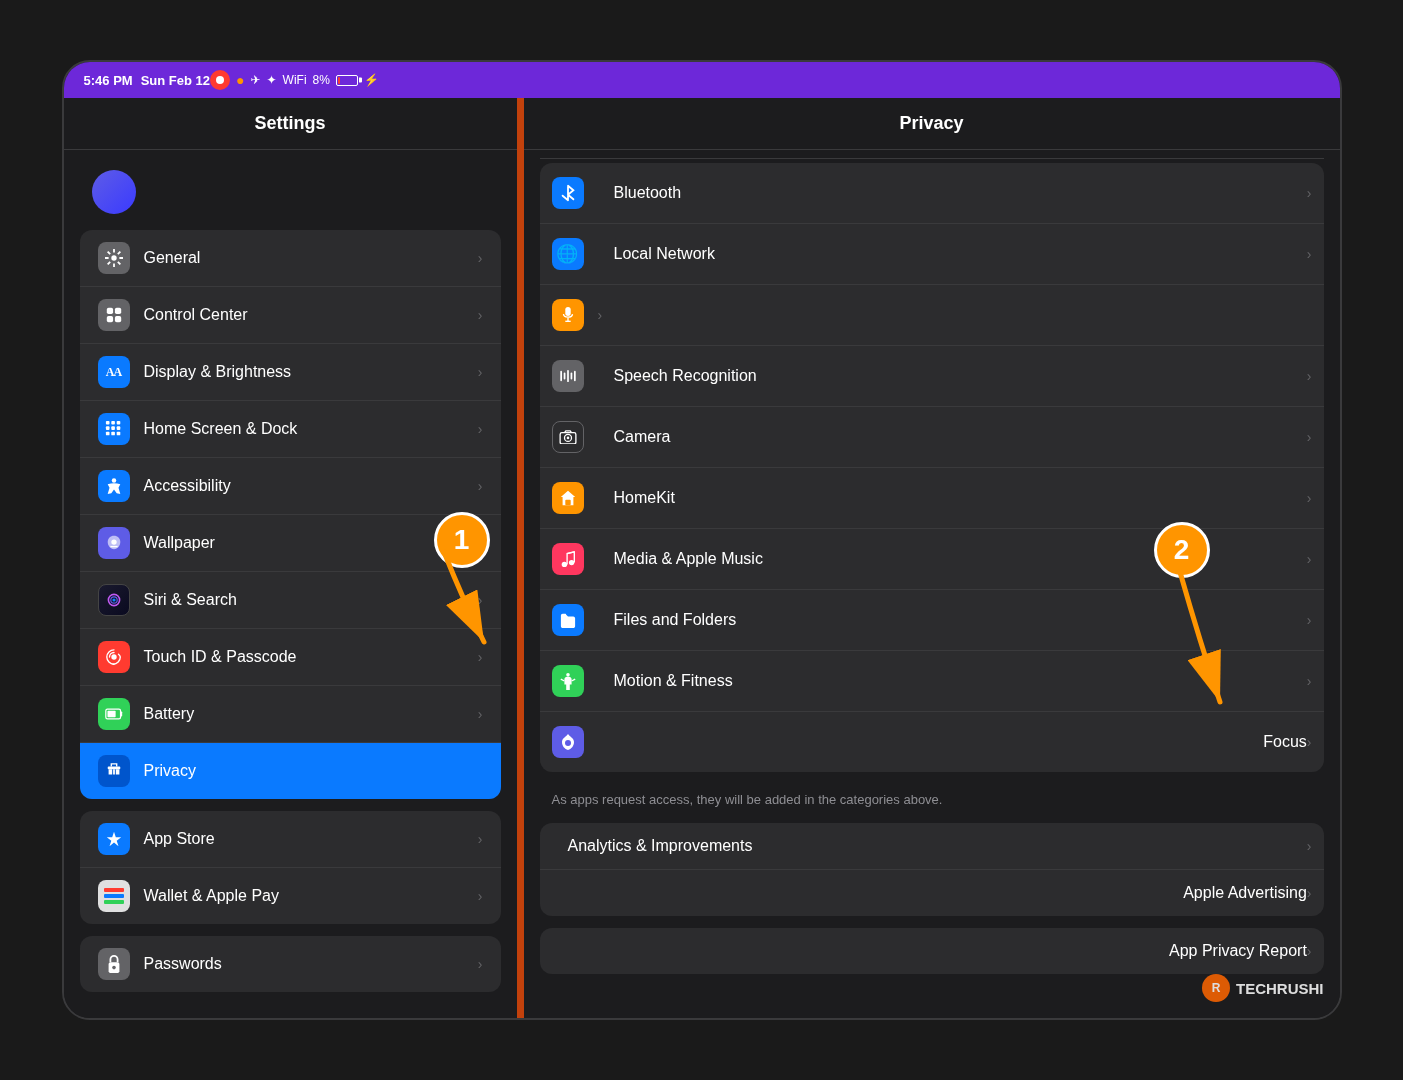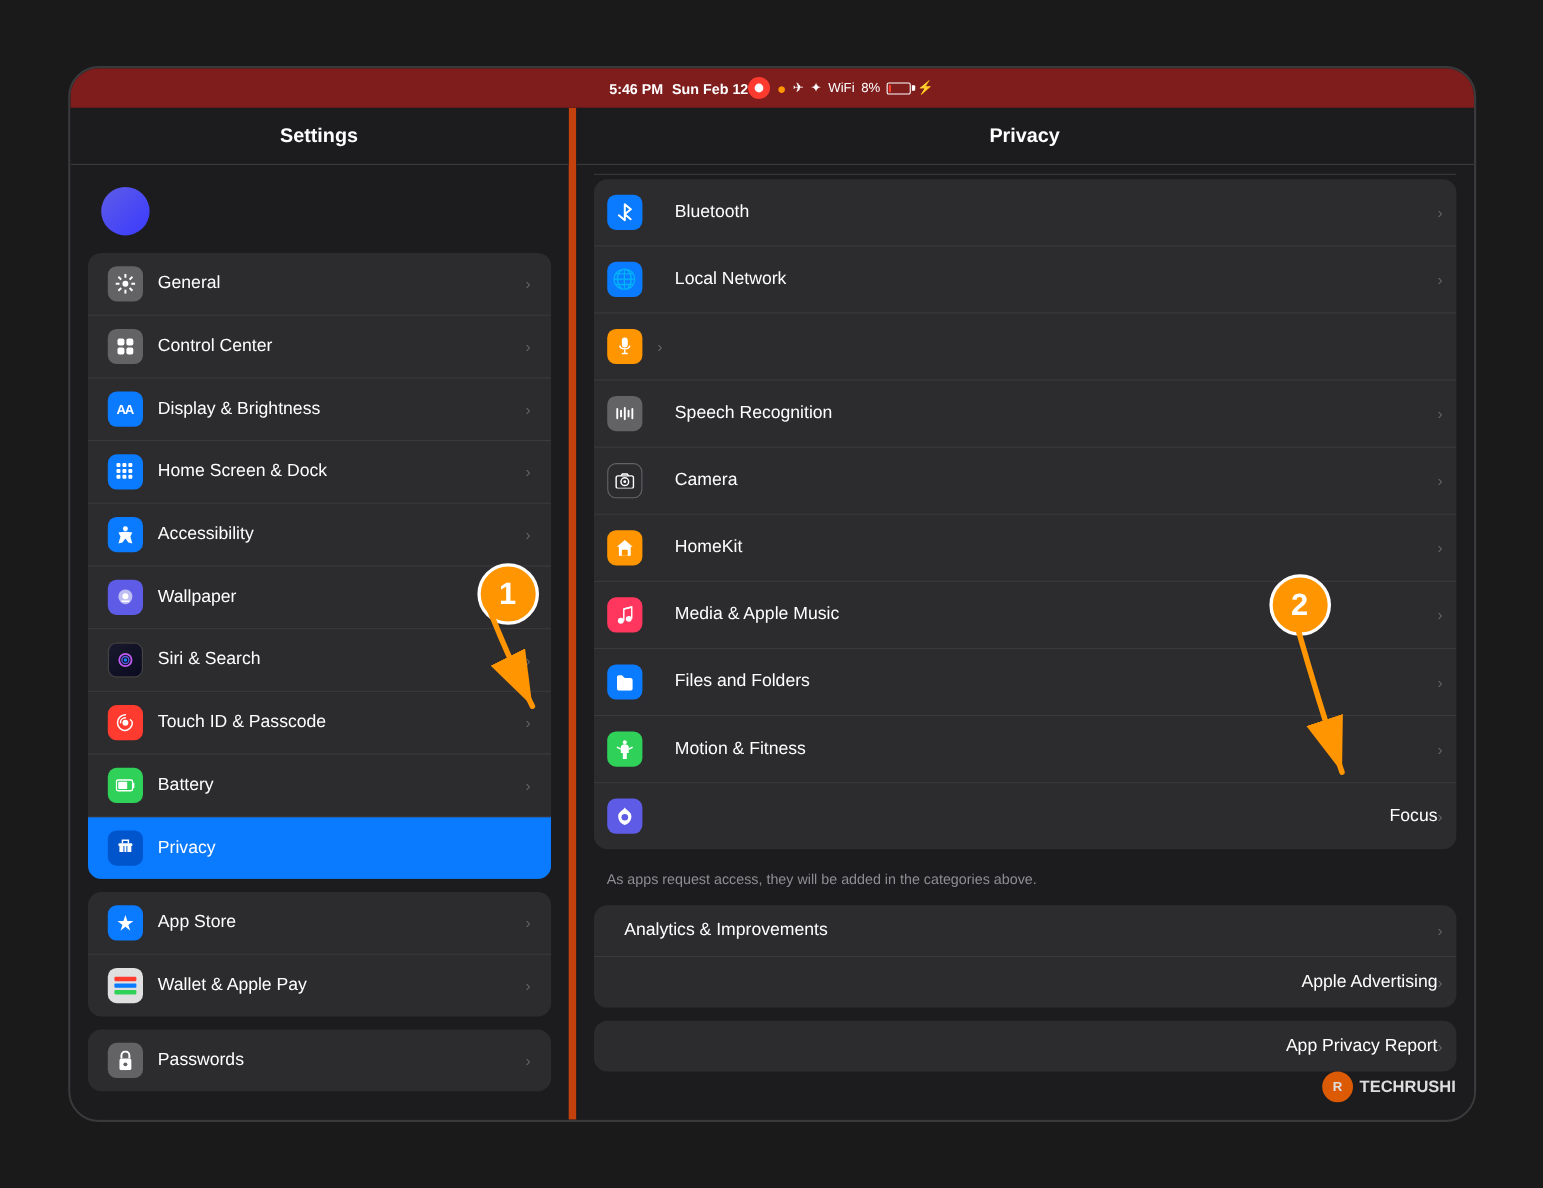--- a/index.html
+++ b/index.html
@@ -21,24 +21,24 @@
       border: 2px solid #3a3a3c;
       overflow: hidden;
       position: relative;
       display: flex;
       flex-direction: column;
     }
 
     
     .status-bar {
       height: 36px;
-      background: #7f1d1d;
-      display: flex;
-      align-items: center;
-      justify-content: center;
+      background: #6d28d9;
+      display: flex;
+      align-items: center;
+      justify-content: flex-start;
       padding: 0 20px;
       flex-shrink: 0;
     }
     .status-bar-left {
       display: flex;
       align-items: center;
       gap: 8px;
       font-size: 13px;
       font-weight: 600;
       color: #ffffff;
@@ -177,20 +177,21 @@
     .item-icon {
       width: 32px;
       height: 32px;
       border-radius: 8px;
       display: flex;
       align-items: center;
       justify-content: center;
       margin-right: 14px;
       flex-shrink: 0;
       font-size: 16px;
+      font-family: Liberation Serif, serif;
     }
 
     .item-label {
       font-size: 16px;
       color: #ffffff;
       flex: 1;
     }
 
     .item-chevron {
       color: #636366;

